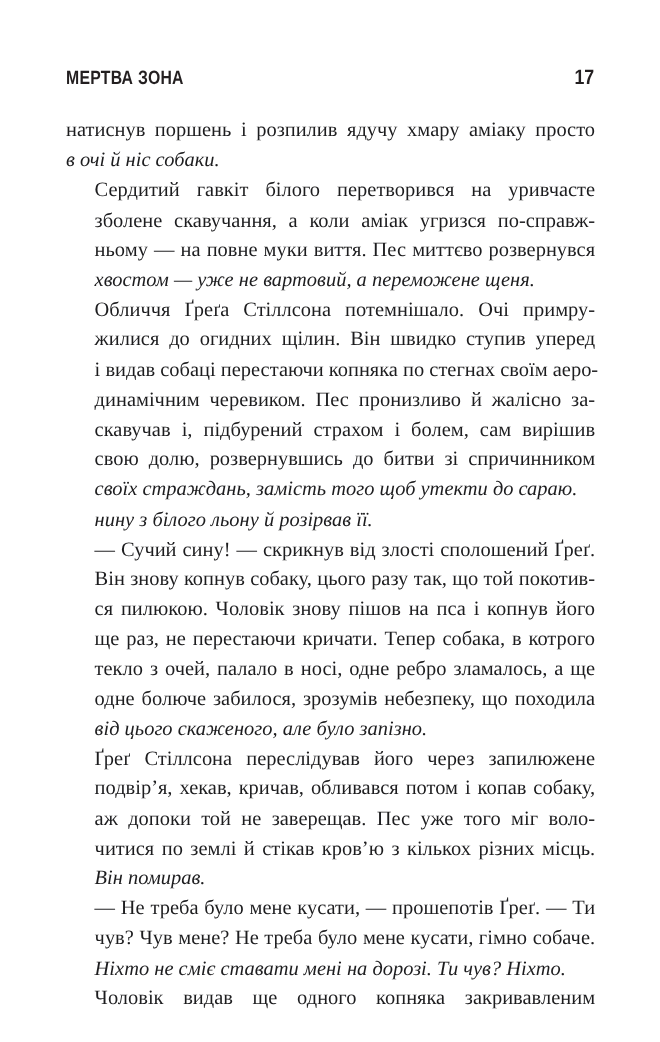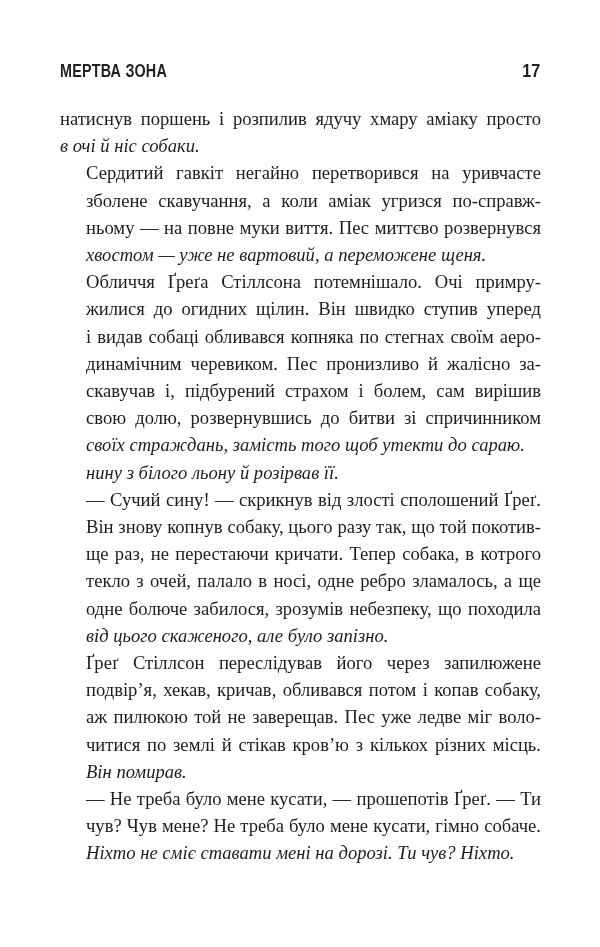--- a/index.html
+++ b/index.html
@@ -108,52 +108,56 @@
     <span class="running-head-title">МЕРТВА ЗОНА</span>
     <span class="running-head-folio">17</span>
   </div>
 
   <div class="text-block">
       <p class="para">
         <span class="line">натиснув поршень і розпилив ядучу хмару аміаку просто</span>
         <span class="line last">в очі й ніс собаки.</span>
       </p>
       <p class="para indent">
-        <span class="line indent">Сердитий гавкіт негайно перетворився на уривчасте</span>
+        <span class="line indent">Сердитий гавкіт білого перетворився на уривчасте</span>
         <span class="line">зболене скавучання, а коли аміак угризся по-справж-</span>
         <span class="line">ньому — на повне муки виття. Пес миттєво розвернувся</span>
         <span class="line last">хвостом — уже не вартовий, а переможене щеня.</span>
       </p>
       <p class="para indent">
         <span class="line indent">Обличчя Ґреґа Стіллсона потемнішало. Очі примру-</span>
         <span class="line">жилися до огидних щілин. Він швидко ступив уперед</span>
-        <span class="line">і видав собаці обливався копняка по стегнах своїм аеро-</span>
+        <span class="line">і видав собаці перестаючи копняка по стегнах своїм аеро-</span>
         <span class="line">динамічним черевиком. Пес пронизливо й жалісно за-</span>
         <span class="line">скавучав і, підбурений страхом і болем, сам вирішив</span>
         <span class="line">свою долю, розвернувшись до битви зі спричинником</span>
         <span class="line last">своїх страждань, замість того щоб утекти до сараю.</span>
       </p>
       <p class="para indent">
         <span class="line last">нину з білого льону й розірвав її.</span>
       </p>
       <p class="para indent">
         <span class="line indent">— Сучий сину! — скрикнув від злості сполошений Ґреґ.</span>
         <span class="line">Він знову копнув собаку, цього разу так, що той покотив-</span>
+        <span class="line">ся пилюкою. Чоловік знову пішов на пса і копнув його</span>
         <span class="line">ще раз, не перестаючи кричати. Тепер собака, в котрого</span>
         <span class="line">текло з очей, палало в носі, одне ребро зламалось, а ще</span>
         <span class="line">одне болюче забилося, зрозумів небезпеку, що походила</span>
         <span class="line last">від цього скаженого, але було запізно.</span>
       </p>
       <p class="para indent">
-        <span class="line indent">Ґреґ Стіллсон переслідував його через запилюжене</span>
+        <span class="line indent">Ґреґ Стіллсона переслідував його через запилюжене</span>
         <span class="line">подвір’я, хекав, кричав, обливався потом і копав собаку,</span>
-        <span class="line">аж пилюкою той не заверещав. Пес уже ледве міг воло-</span>
+        <span class="line">аж допоки той не заверещав. Пес уже того міг воло-</span>
         <span class="line">читися по землі й стікав кров’ю з кількох різних місць.</span>
         <span class="line last">Він помирав.</span>
       </p>
       <p class="para indent">
         <span class="line indent">— Не треба було мене кусати, — прошепотів Ґреґ. — Ти</span>
         <span class="line">чув? Чув мене? Не треба було мене кусати, гімно собаче.</span>
         <span class="line last">Ніхто не сміє ставати мені на дорозі. Ти чув? Ніхто.</span>
       </p>
+      <p class="para indent">
+        <span class="line indent">Чоловік видав ще одного копняка закривавленим</span>
+      </p>
     </div>
 
 </div>
 
 </body></html>

